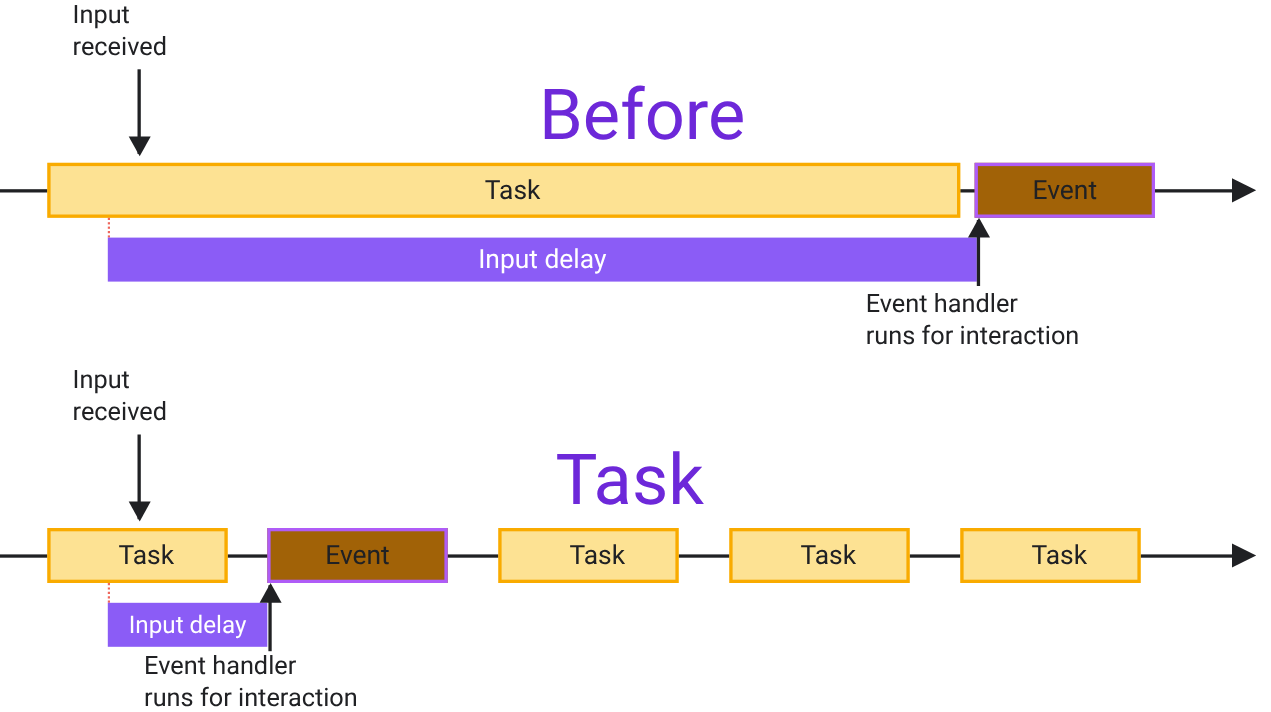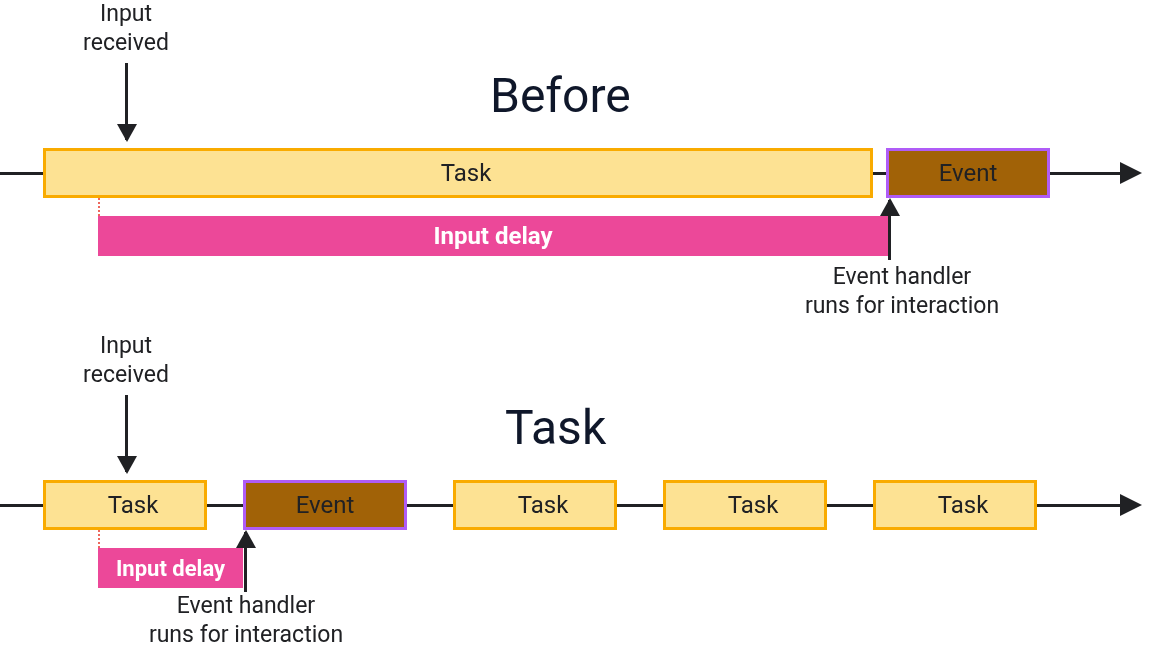--- a/index.html
+++ b/index.html
@@ -7,29 +7,28 @@
     margin: 0;
     padding: 0;
     width: 1155px;
     height: 647px;
     font-family: -apple-system, BlinkMacSystemFont, "Segoe UI", Roboto, Helvetica, Arial, sans-serif;
     background: #fff;
     position: relative;
   }
   .section-title {
     position: absolute;
-    font-size: 48px;
+    font-size: 64px;
     font-weight: 400;
-    color: #0f172a;
+    color: #6d28d9;
   }
   .annotation {
     position: absolute;
     font-size: 23px;
     color: #202124;
-    text-align: center;
     line-height: 1.25;
   }
   .timeline {
     position: absolute;
     height: 3px;
     background: #202124;
   }
   .timeline-arrow {
     position: absolute;
     width: 0; height: 0;
@@ -43,27 +42,26 @@
     align-items: center;
     justify-content: center;
     font-size: 24px;
     color: #202124;
     border: 3px solid;
   }
   .box.task { background: #fde293; border-color: #f9ab00; padding-left: 16px; }
   .box.event { background: #a16207; border-color: #af5cf7; }
   .delay {
     position: absolute;
-    background: #ec4899;
+    background: #8b5cf6;
     color: #fff;
     display: flex;
     align-items: center;
     justify-content: center;
     font-size: 24px;
-    font-weight: bold;
   }
   .v-arrow {
     position: absolute;
     width: 3px;
     background: #202124;
   }
   .v-arrow::after {
     content: "";
     position: absolute;
     left: -8px;

